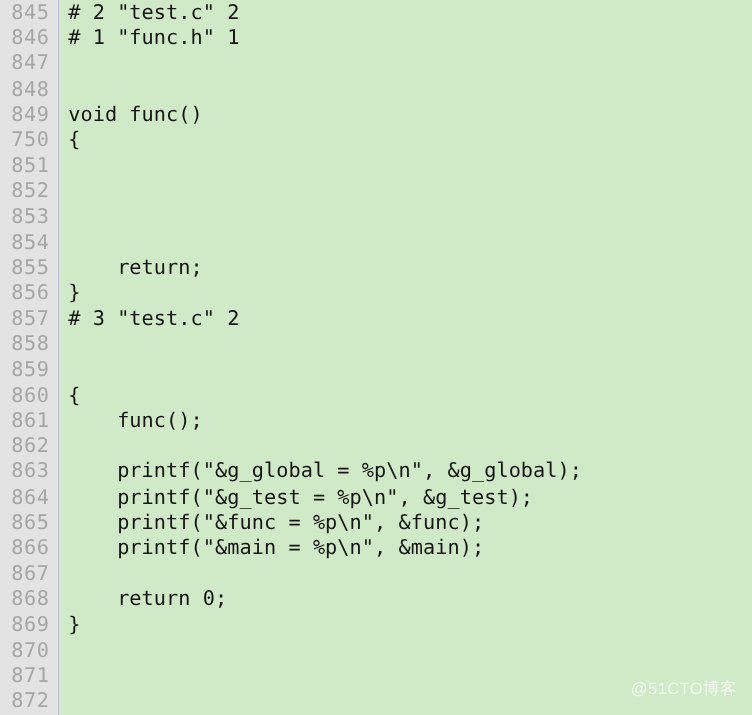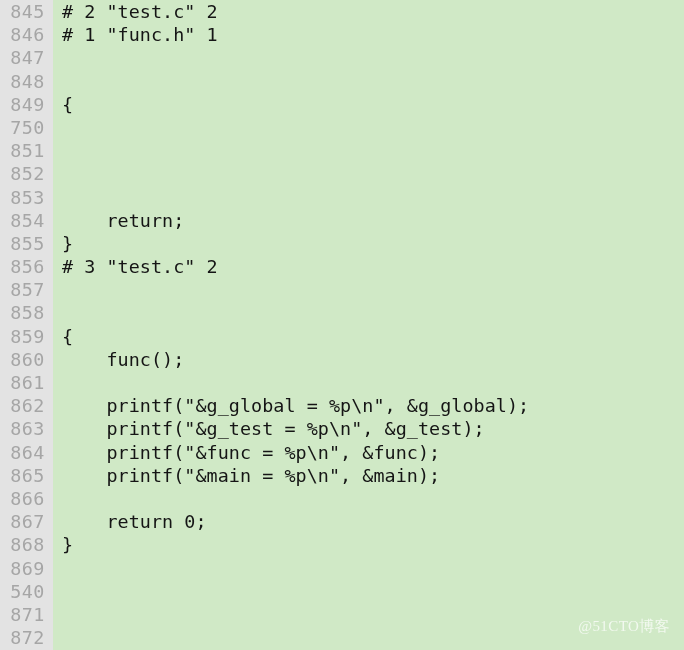--- a/index.html
+++ b/index.html
@@ -74,21 +74,21 @@
     font-size: 18.4px;
     color: #151515;
     white-space: pre;
     letter-spacing: 0.05px;
     tab-size: 4;
   }
   #watermark {
     position: absolute;
     right: 14px;
     bottom: 14px;
-    font-family: Liberation Serif, serif;
+    font-family: Liberation Sans, sans-serif;
     font-size: 15px;
     color: rgba(255, 255, 255, 0.72);
     letter-spacing: 0.4px;
     white-space: nowrap;
     z-index: 5;
     user-select: none;
     pointer-events: none;
   }
 </style>
 </head>
@@ -116,32 +116,33 @@
         <span class="ln">860</span>
         <span class="ln">861</span>
         <span class="ln">862</span>
         <span class="ln">863</span>
         <span class="ln">864</span>
         <span class="ln">865</span>
         <span class="ln">866</span>
         <span class="ln">867</span>
         <span class="ln">868</span>
         <span class="ln">869</span>
-        <span class="ln">540</span>
+        <span class="ln">870</span>
         <span class="ln">871</span>
         <span class="ln">872</span>
       </div>
   </div>
 
   <div id="code-pane">
     <div class="code-lines" id="code-lines">
         <span class="cl"># 2 "test.c" 2</span>
         <span class="cl"># 1 "func.h" 1</span>
         <span class="cl"></span>
         <span class="cl"></span>
+        <span class="cl">void func()</span>
         <span class="cl">{</span>
         <span class="cl"></span>
         <span class="cl"></span>
         <span class="cl"></span>
         <span class="cl"></span>
         <span class="cl">    return;</span>
         <span class="cl">}</span>
         <span class="cl"># 3 "test.c" 2</span>
         <span class="cl"></span>
         <span class="cl"></span>

